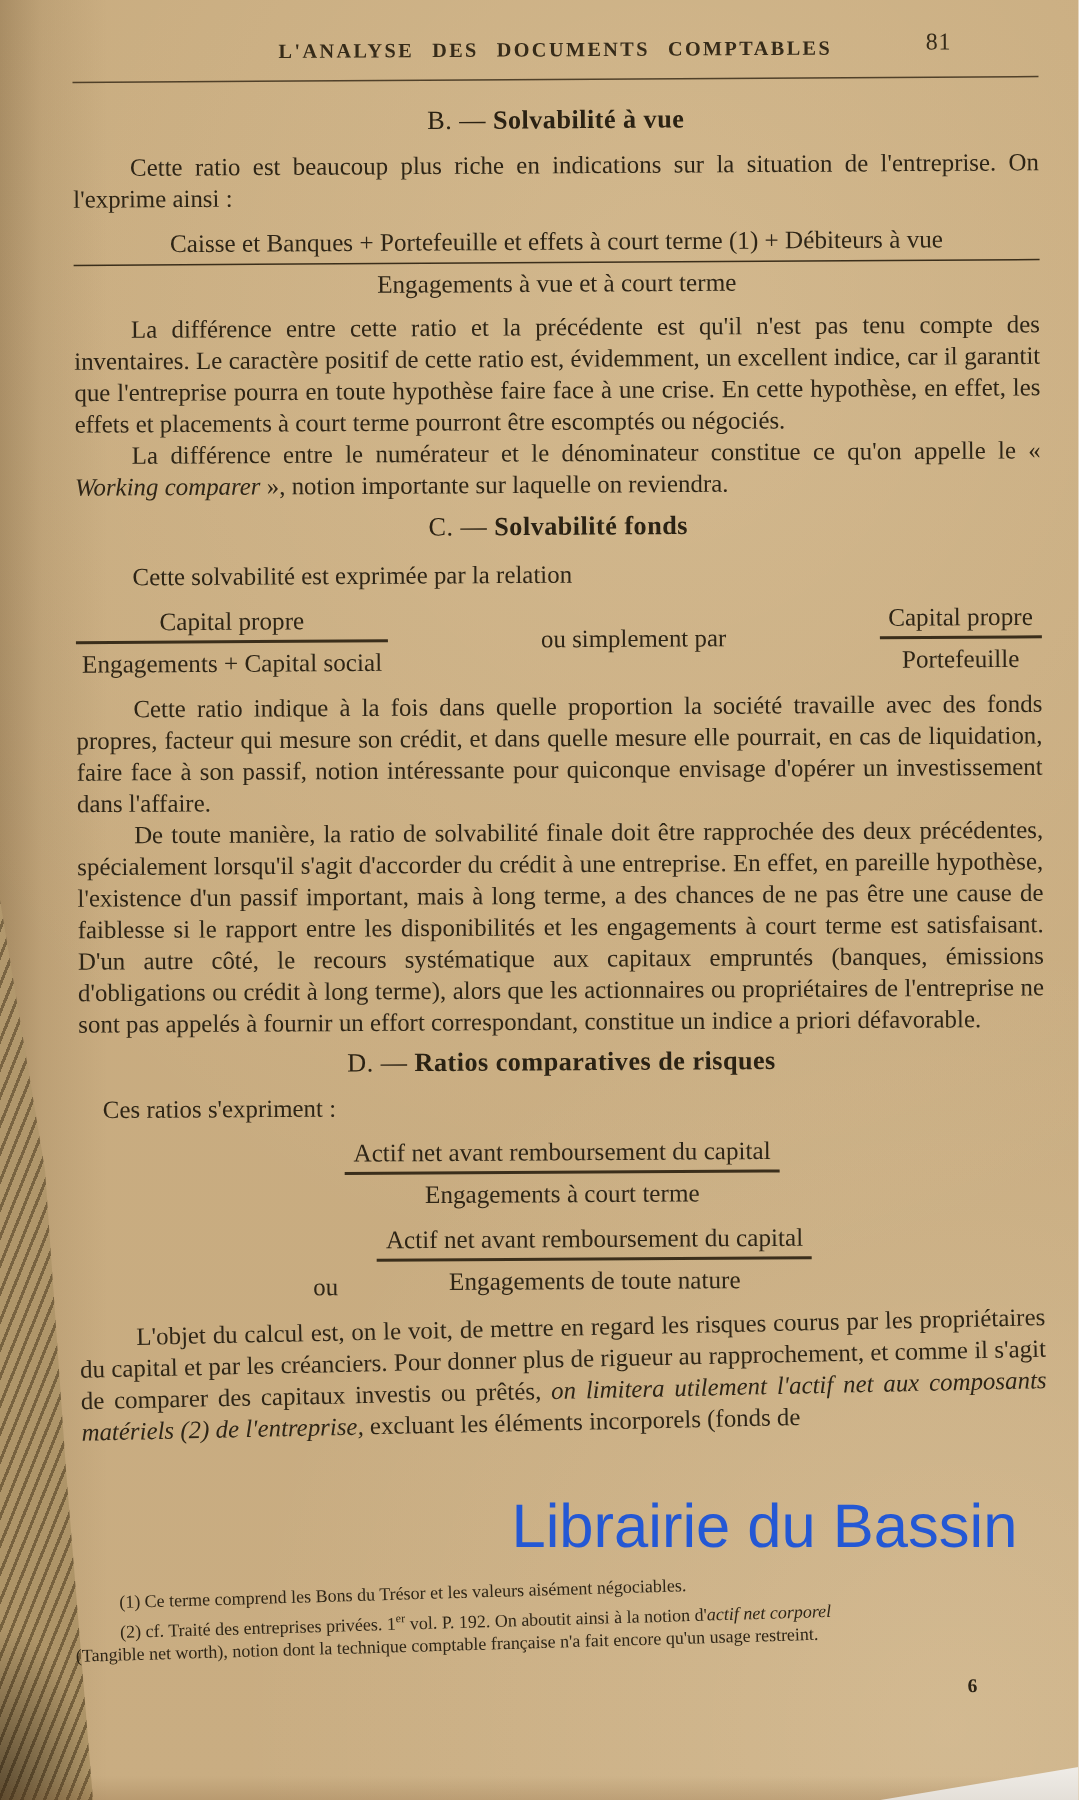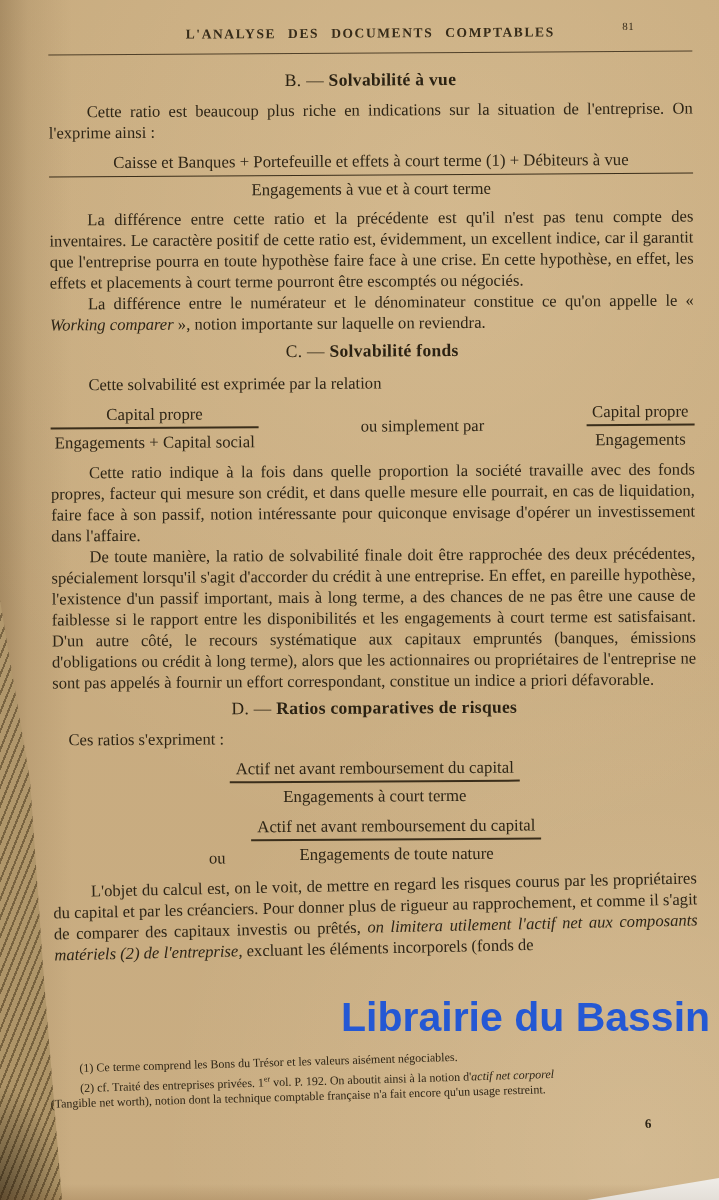--- a/index.html
+++ b/index.html
@@ -8,21 +8,21 @@
     font-family:"Liberation Serif", serif;color:#2e2516;
     background:
       radial-gradient(130% 90% at 62% 18%, rgba(255,238,205,.20), rgba(255,238,205,0) 60%),
       radial-gradient(120% 80% at 88% 96%, rgba(255,242,214,.18), rgba(255,242,214,0) 55%),
       linear-gradient(90deg, rgba(80,55,25,.28) 0, rgba(80,55,25,.10) 28px, rgba(80,55,25,0) 72px),
       linear-gradient(#c7aa7d,#c9ad82);
   }
   .content{position:relative;z-index:2;padding:26px 27px 0 48px;transform:rotate(-0.35deg);transform-origin:40% 0;}
 
   .running-head{position:relative;text-align:center;font-size:13.5px;letter-spacing:1.6px;word-spacing:7px;font-weight:600;color:#362b19;}
-  .running-head .pagenum{position:absolute;right:58px;top:-4px;font-size:11px;letter-spacing:.5px;font-weight:500;}
+  .running-head .pagenum{position:absolute;right:58px;top:-4px;font-size:16px;letter-spacing:.5px;font-weight:500;}
   .head-rule{border:0;border-top:1.6px solid rgba(58,45,26,.85);margin:11px 0 0;}
 
   h2{font-size:17.5px;margin:16px 0 0;text-align:center;font-weight:400;color:#2b2213;letter-spacing:.3px;}
   h2 .ht{font-weight:700;}
 
   p{margin:8px 0 0;text-align:justify;text-indent:38px;font-size:16.6px;line-height:21px;}
   p.cont{margin:0;}
   .it{font-style:italic;}
 
   .formula-wide{margin:9px 0 0;text-align:center;font-size:16.8px;line-height:21px;}
@@ -42,21 +42,21 @@
   .d-para{transform:rotate(-0.9deg);transform-origin:0 50%;max-height:106px;overflow:hidden;margin-top:12px;}
 
   .footnotes{position:absolute;left:50px;right:30px;top:1060px;font-size:12px;line-height:15.5px;
     transform:rotate(-1.7deg);transform-origin:10% 50%;color:#2e2516;z-index:2;}
   .fn-indent{padding-left:30px;}
   .footnotes sup{font-size:8px;}
 
   .signature{position:absolute;right:68px;top:1116px;font-size:13px;font-weight:700;z-index:2;transform:rotate(-1.5deg);}
 
   .watermark{position:absolute;left:341px;top:994px;z-index:6;
-    font-family:"Liberation Sans", sans-serif;font-size:41px;font-weight:700;color:#2458d4;white-space:nowrap;}
+    font-family:"Liberation Sans", sans-serif;font-size:41px;font-weight:400;color:#2458d4;white-space:nowrap;}
 
   .facing-edge{position:absolute;left:0;top:0;width:92px;height:1200px;z-index:1;
     clip-path:polygon(0px 600px, 30px 780px, 44px 980px, 62px 1200px, 0px 1200px);
     background:
       repeating-linear-gradient(112deg, rgba(52,38,20,.40) 0 2px, rgba(196,172,132,.32) 2px 7px),
       linear-gradient(#b1966c,#a18758);
     filter:drop-shadow(6px 0 7px rgba(45,30,12,.65));
   }
   .corner-dark{position:absolute;left:0;bottom:0;width:85px;height:160px;z-index:1;
     background:radial-gradient(100% 100% at 0 100%, rgba(25,16,6,.55), rgba(25,16,6,0) 72%);}
@@ -98,21 +98,21 @@
   <div class="c-row">
     <span class="frac">
       <span class="fnum">Capital propre</span>
       <span class="bar"></span>
       <span class="fden">Engagements + Capital social</span>
     </span>
     <span class="connector">ou simplement par</span>
     <span class="frac">
       <span class="fnum">Capital propre</span>
       <span class="bar"></span>
-      <span class="fden">Engagements</span>
+      <span class="fden">Portefeuille</span>
     </span>
   </div>
 
   <p style="margin-top:9px;">Cette ratio indique à la fois dans quelle proportion la société travaille avec des fonds propres, facteur qui mesure son crédit, et dans quelle mesure elle pourrait, en cas de liquidation, faire face à son passif, notion intéressante pour quiconque envisage d'opérer un investissement dans l'affaire.</p>
   <p class="cont">De toute manière, la ratio de solvabilité finale doit être rapprochée des deux précédentes, spécialement lorsqu'il s'agit d'accorder du crédit à une entreprise. En effet, en pareille hypothèse, l'existence d'un passif important, mais à long terme, a des chances de ne pas être une cause de faiblesse si le rapport entre les disponibilités et les engagements à court terme est satisfaisant. D'un autre côté, le recours systématique aux capitaux empruntés (banques, émissions d'obligations ou crédit à long terme), alors que les actionnaires ou propriétaires de l'entreprise ne sont pas appelés à fournir un effort correspondant, constitue un indice a priori défavorable.</p>
 
   <h2 style="margin-top:6px;"><span>D. — </span><span class="ht">Ratios comparatives de risques</span></h2>
 
   <p class="d-intro" style="margin-top:9px;">Ces ratios s'expriment :</p>
 

